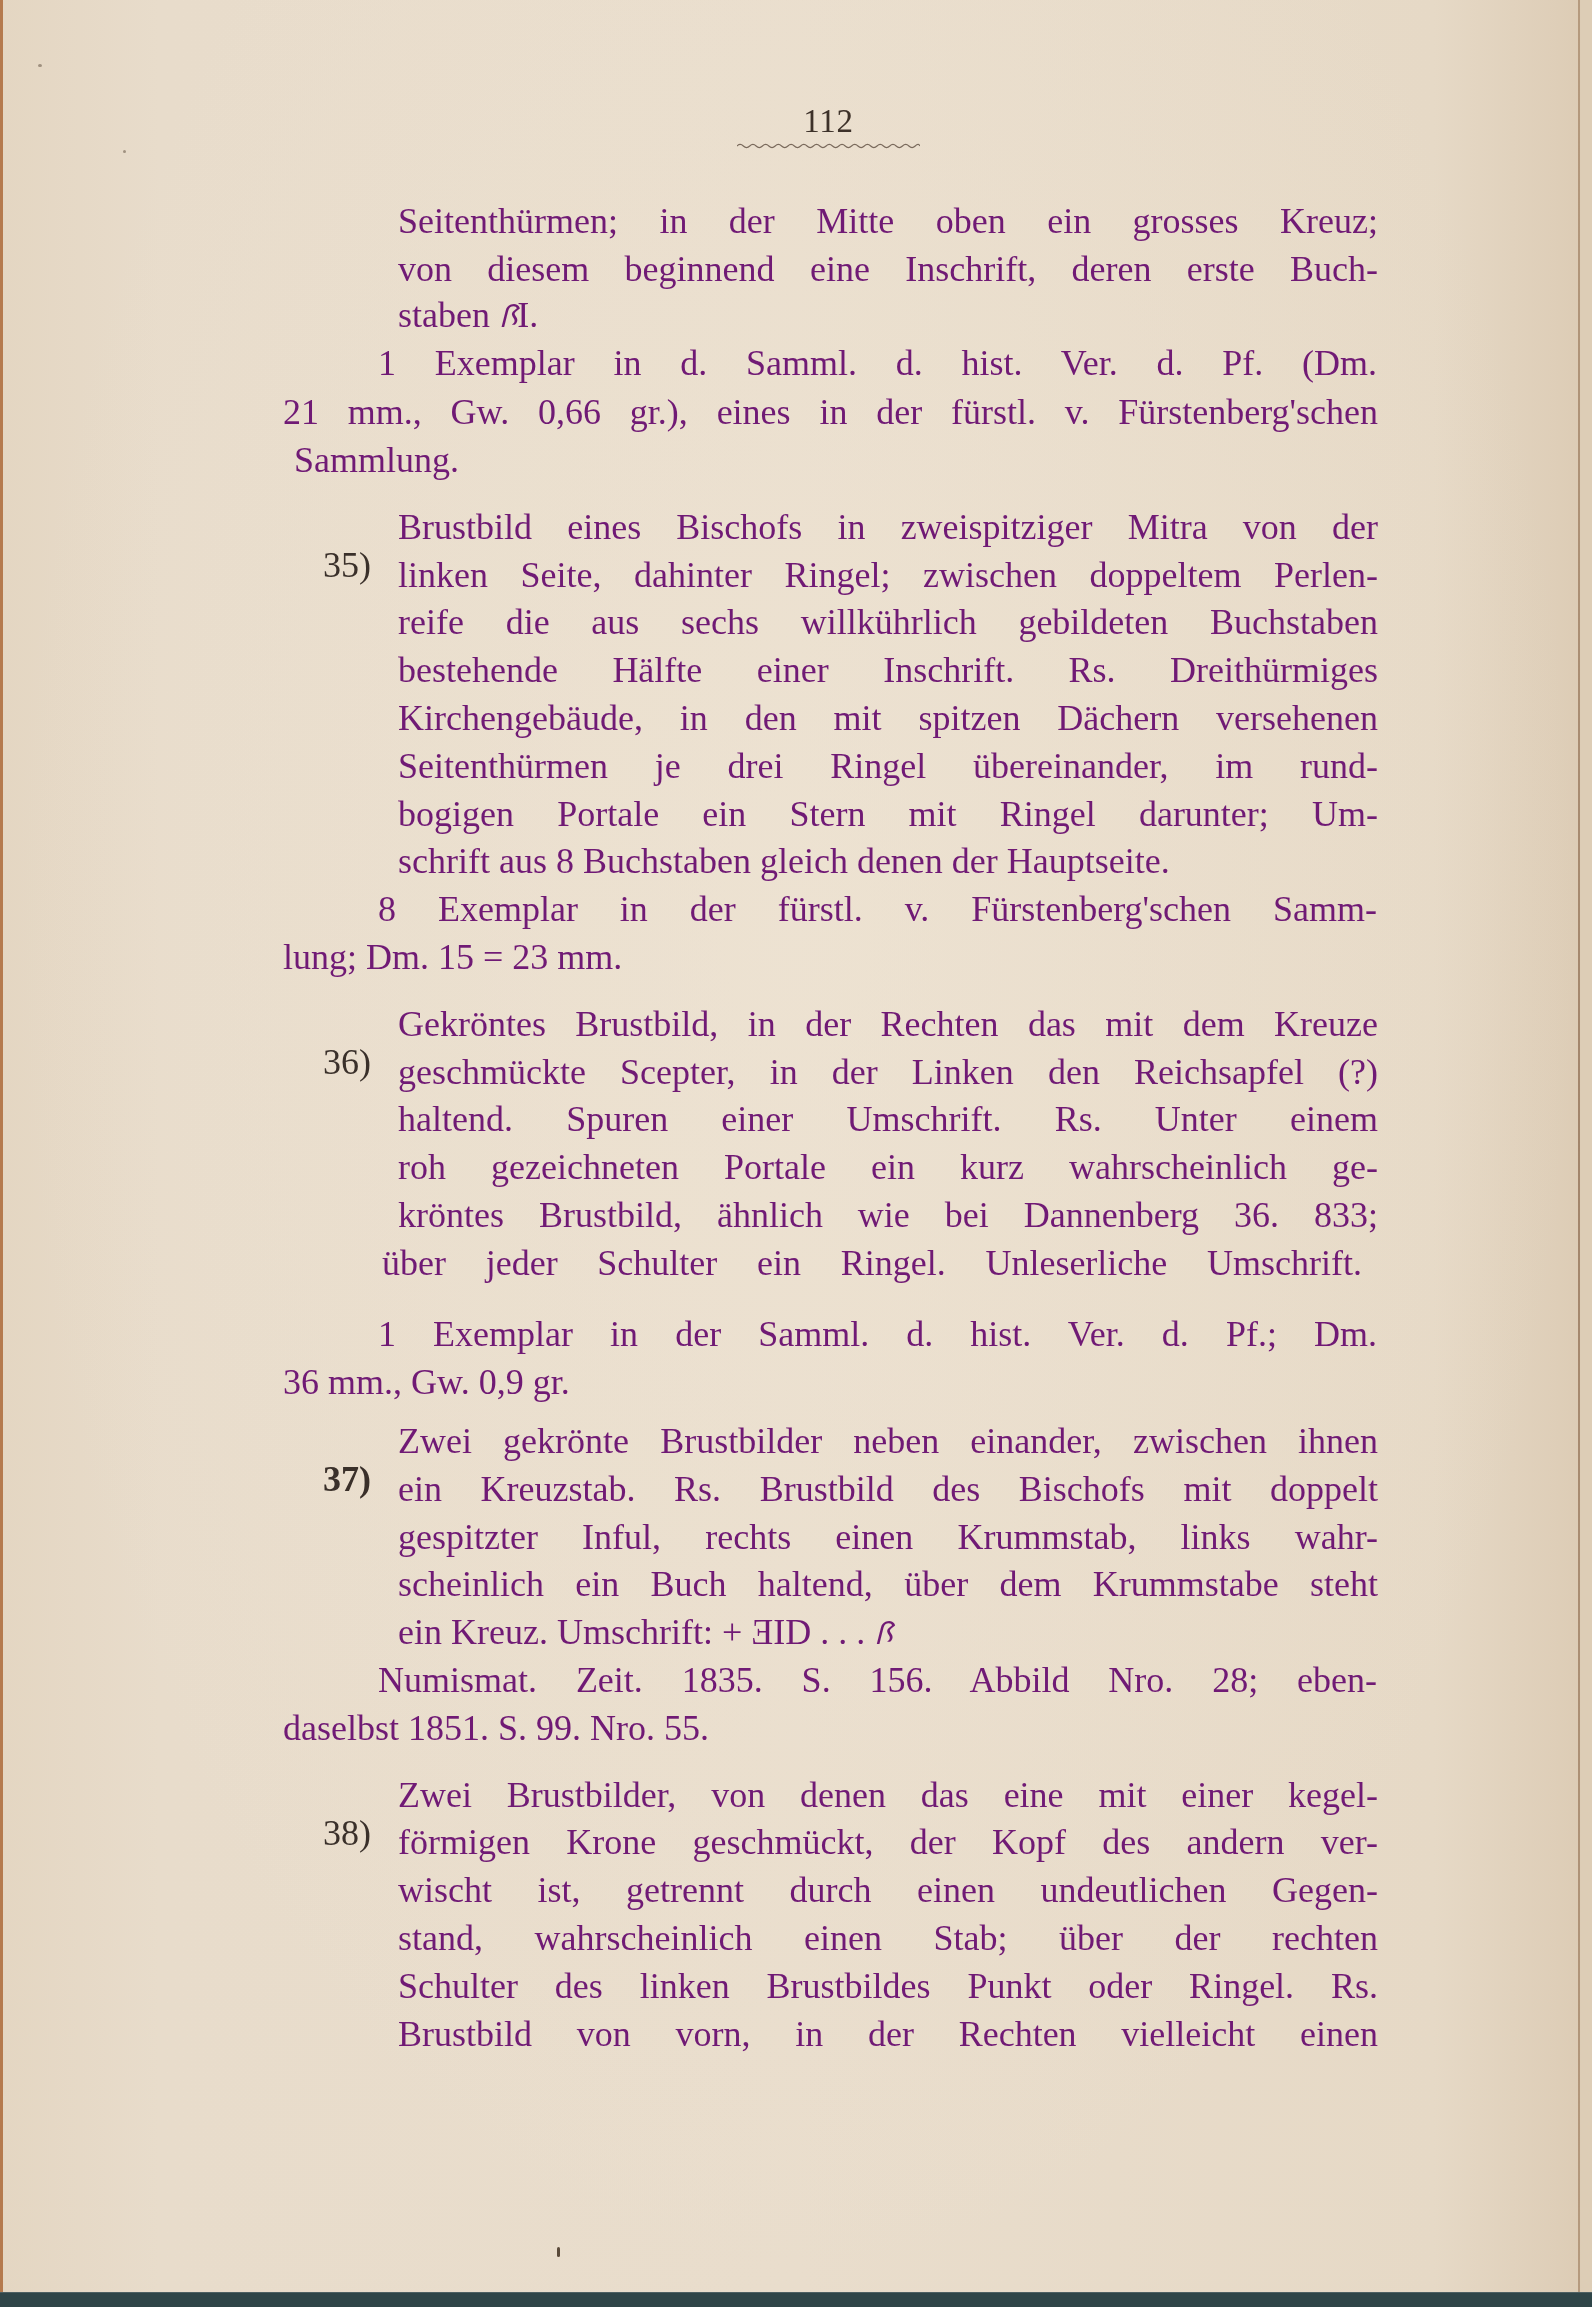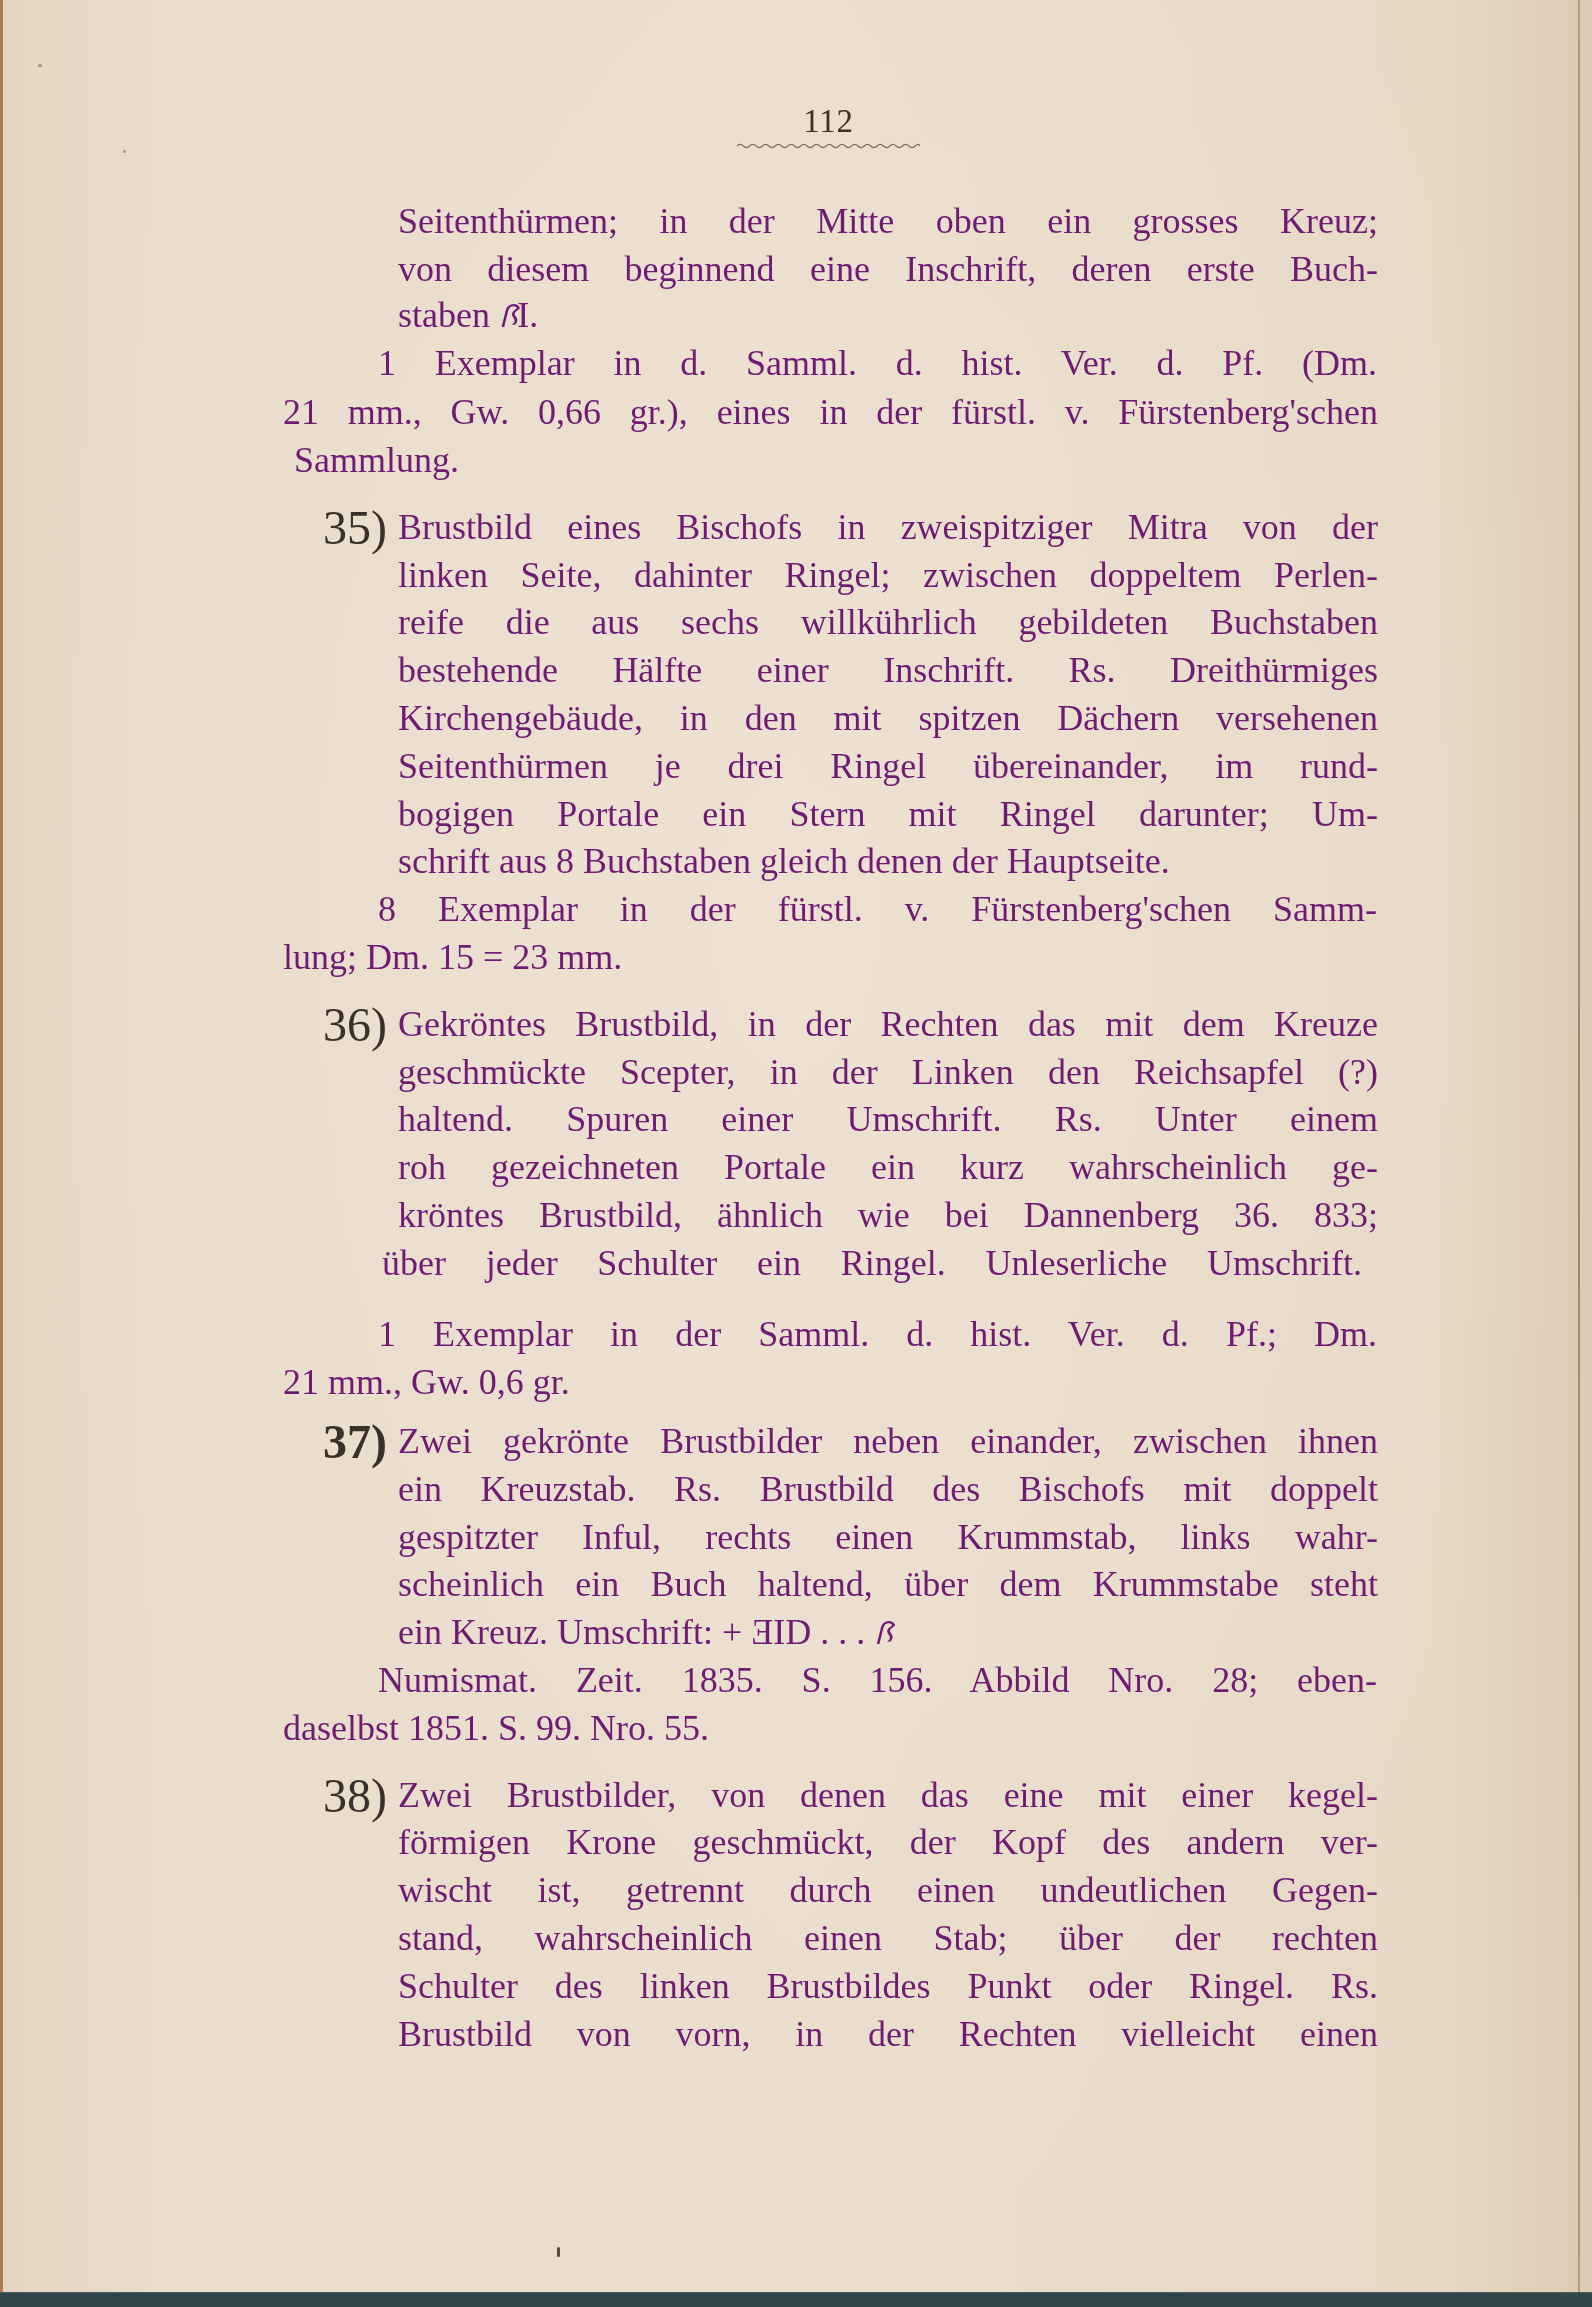--- a/index.html
+++ b/index.html
@@ -44,21 +44,21 @@
   }
   .line {
     position: absolute; white-space: nowrap;
     font-family: "Liberation Serif", serif;
     font-size: 36px; line-height: 45px; color: #701a75;
     transform-origin: left center;
   }
   .justify {
     text-align: justify; text-align-last: justify; white-space: normal;
   }
-  .num { position: absolute; font-family: "Liberation Serif", serif; font-size: 48px; line-height: 45px; color: #3a302a; }
+  .num { position: absolute; font-family: "Liberation Serif", serif; font-size: 36px; line-height: 45px; color: #3a302a; margin-top: 38px; }
   .sym { font-family: "DejaVu Serif", serif; font-style: italic; font-size: 30px; }
   .speck { position: absolute; background: #5a4a3a; border-radius: 50%; }
 </style>
 </head>
 <body>
 
 <div class="page"></div>
 <div class="left-edge"></div>
 <div class="right-strip"></div>
 <div class="right-fold"></div>
@@ -93,21 +93,21 @@
 <div class="line" style="left:283px;top:935px;">lung; Dm. 15 = 23 mm.</div>
 
 <div class="num" style="left:323px;top:1002px;">36)</div>
 <div class="line justify" style="left:398px;top:1002px;width:980px;">Gekröntes Brustbild, in der Rechten das mit dem Kreuze</div>
 <div class="line justify" style="left:398px;top:1050px;width:980px;">geschmückte Scepter, in der Linken den Reichsapfel (?)</div>
 <div class="line justify" style="left:398px;top:1097px;width:980px;">haltend. Spuren einer Umschrift. Rs. Unter einem</div>
 <div class="line justify" style="left:398px;top:1145px;width:980px;">roh gezeichneten Portale ein kurz wahrscheinlich ge-</div>
 <div class="line justify" style="left:398px;top:1193px;width:980px;">kröntes Brustbild, ähnlich wie bei Dannenberg 36. 833;</div>
 <div class="line justify" style="left:382px;top:1241px;width:980px;">über jeder Schulter ein Ringel. Unleserliche Umschrift.</div>
 <div class="line justify" style="left:378px;top:1312px;width:999px;">1 Exemplar in der Samml. d. hist. Ver. d. Pf.; Dm.</div>
-<div class="line" style="left:283px;top:1360px;">21 mm., Gw. 0,6 gr.</div>
+<div class="line" style="left:283px;top:1360px;">36 mm., Gw. 0,9 gr.</div>
 
 <div class="num" style="left:323px;top:1419px;font-weight:bold;">37)</div>
 <div class="line justify" style="left:398px;top:1419px;width:980px;">Zwei gekrönte Brustbilder neben einander, zwischen ihnen</div>
 <div class="line justify" style="left:398px;top:1467px;width:980px;">ein Kreuzstab. Rs. Brustbild des Bischofs mit doppelt</div>
 <div class="line justify" style="left:398px;top:1515px;width:980px;">gespitzter Inful, rechts einen Krummstab, links wahr-</div>
 <div class="line justify" style="left:398px;top:1562px;width:980px;">scheinlich ein Buch haltend, über dem Krummstabe steht</div>
 <div class="line" style="left:398px;top:1610px;">
   <span>ein Kreuz. Umschrift: + ƎID . . .</span>
   <span class="sym">ꟗ</span>
 </div>

